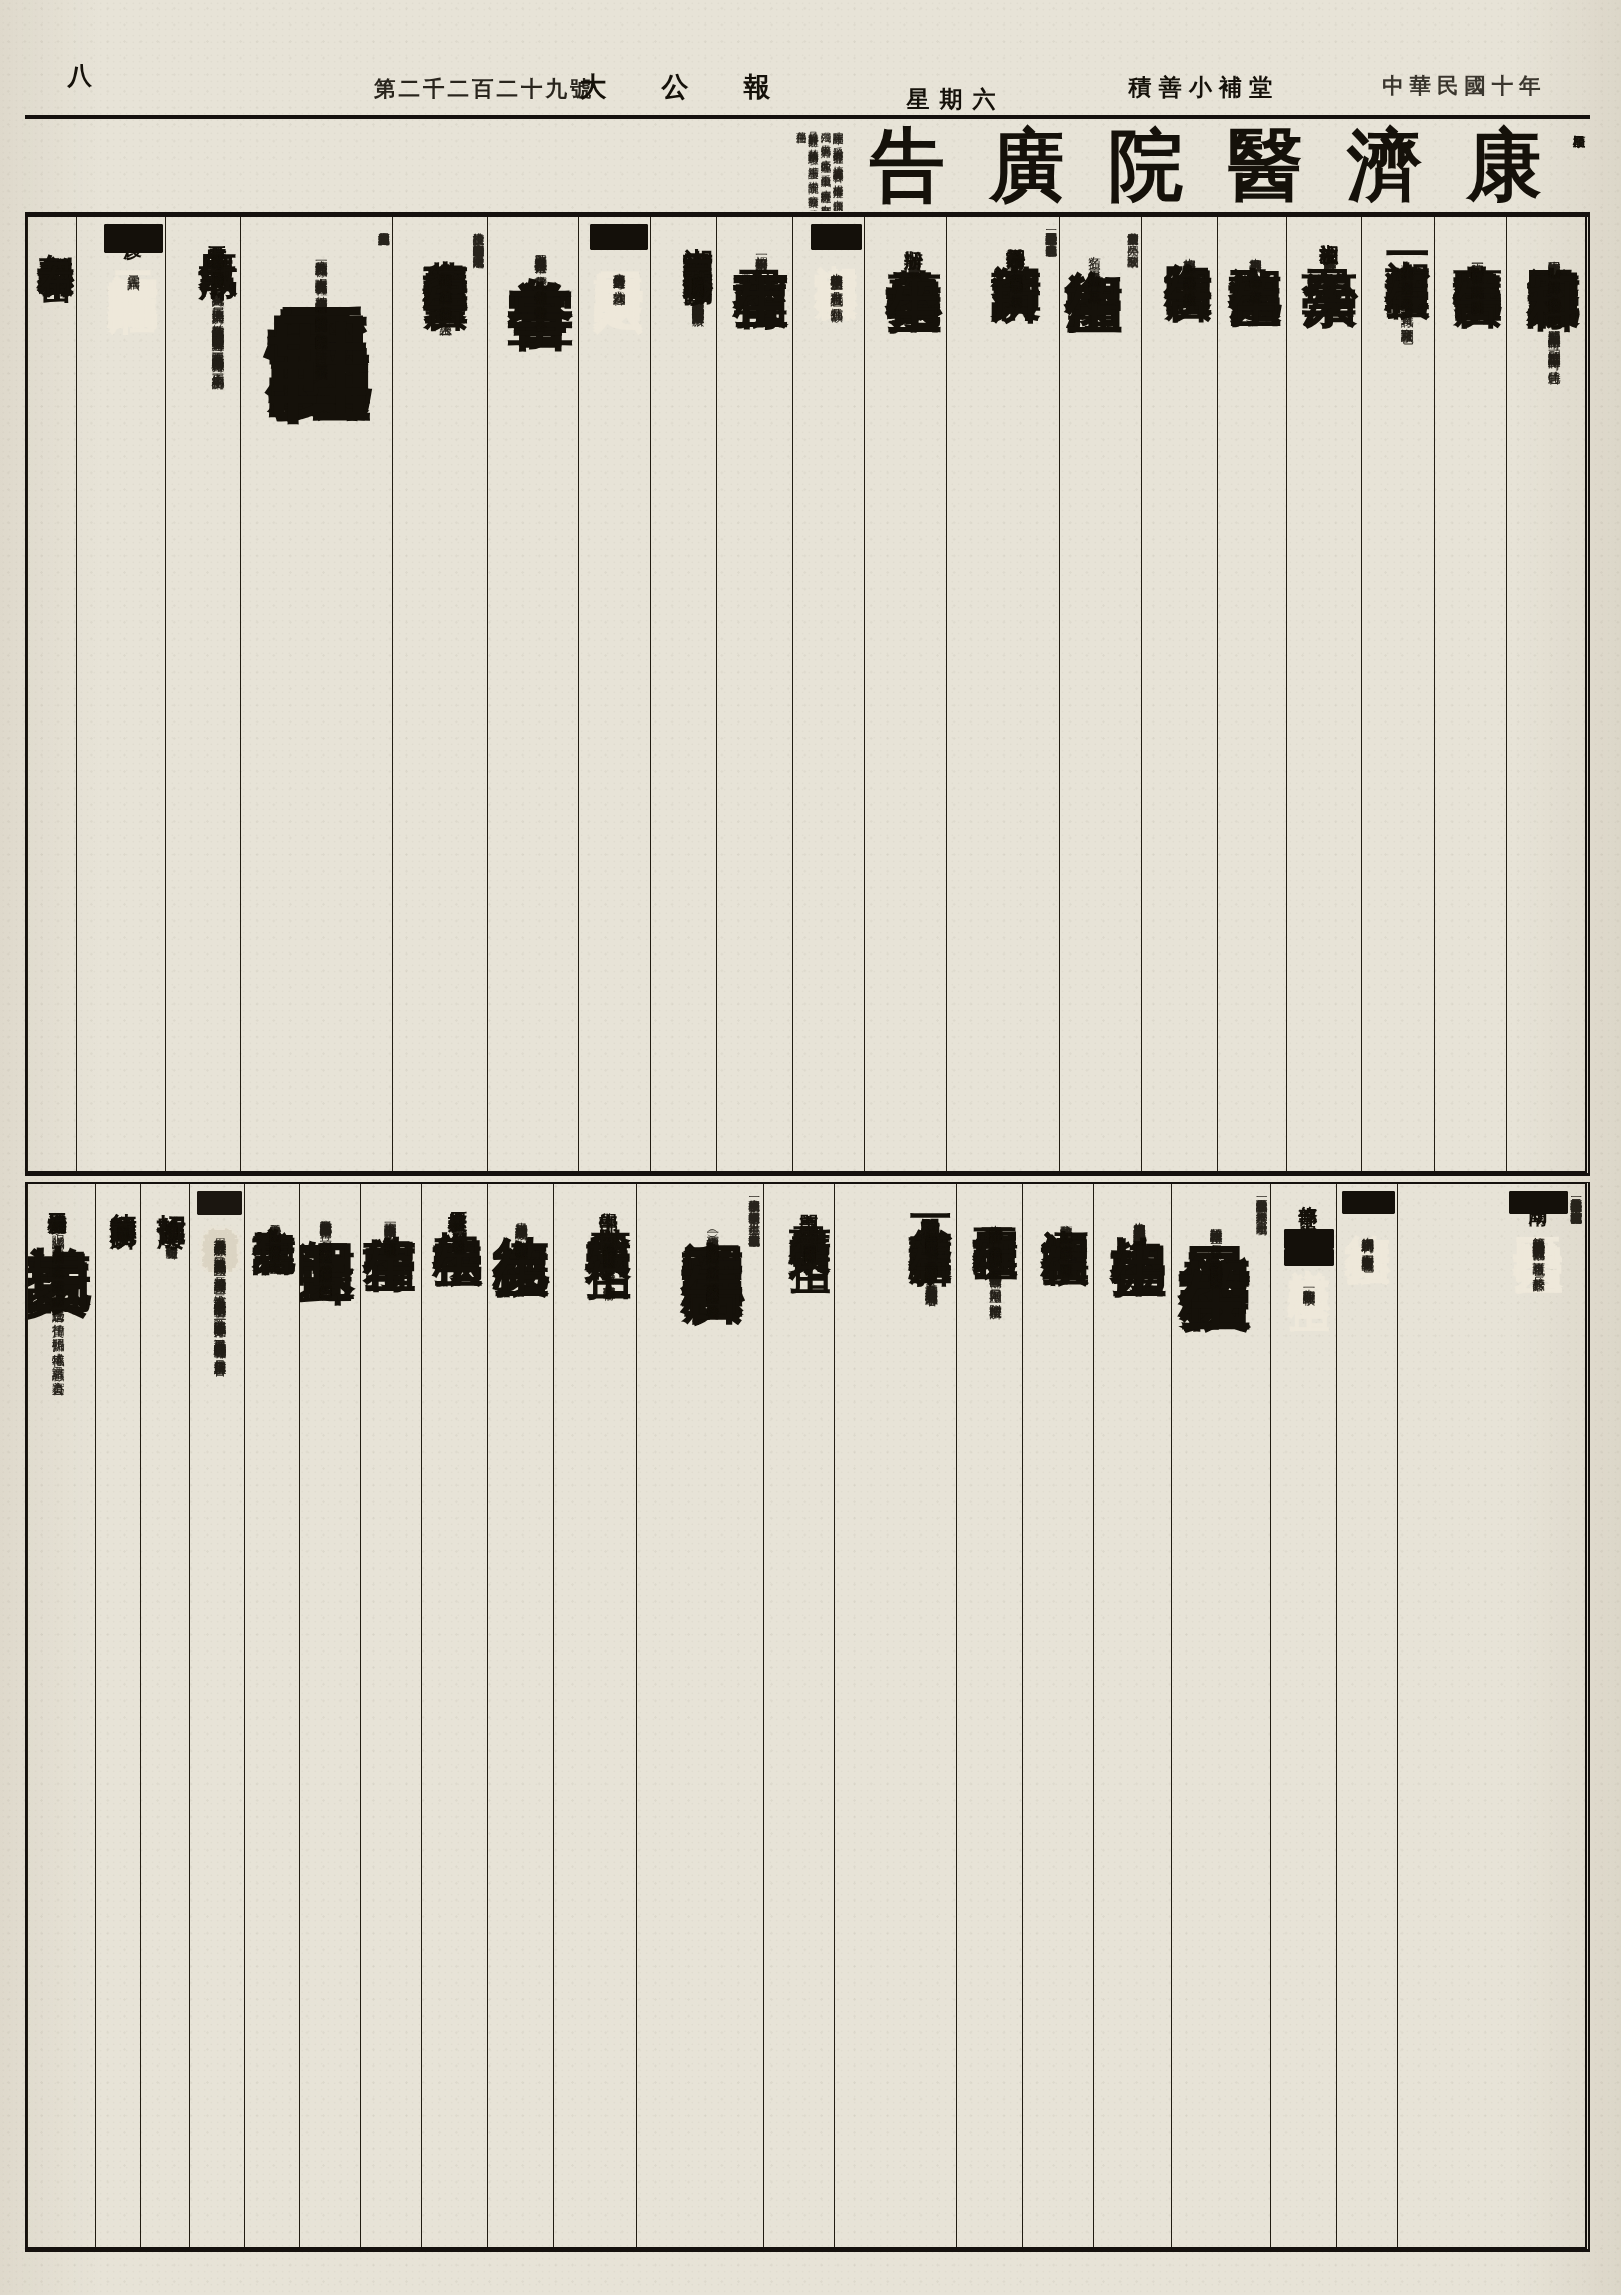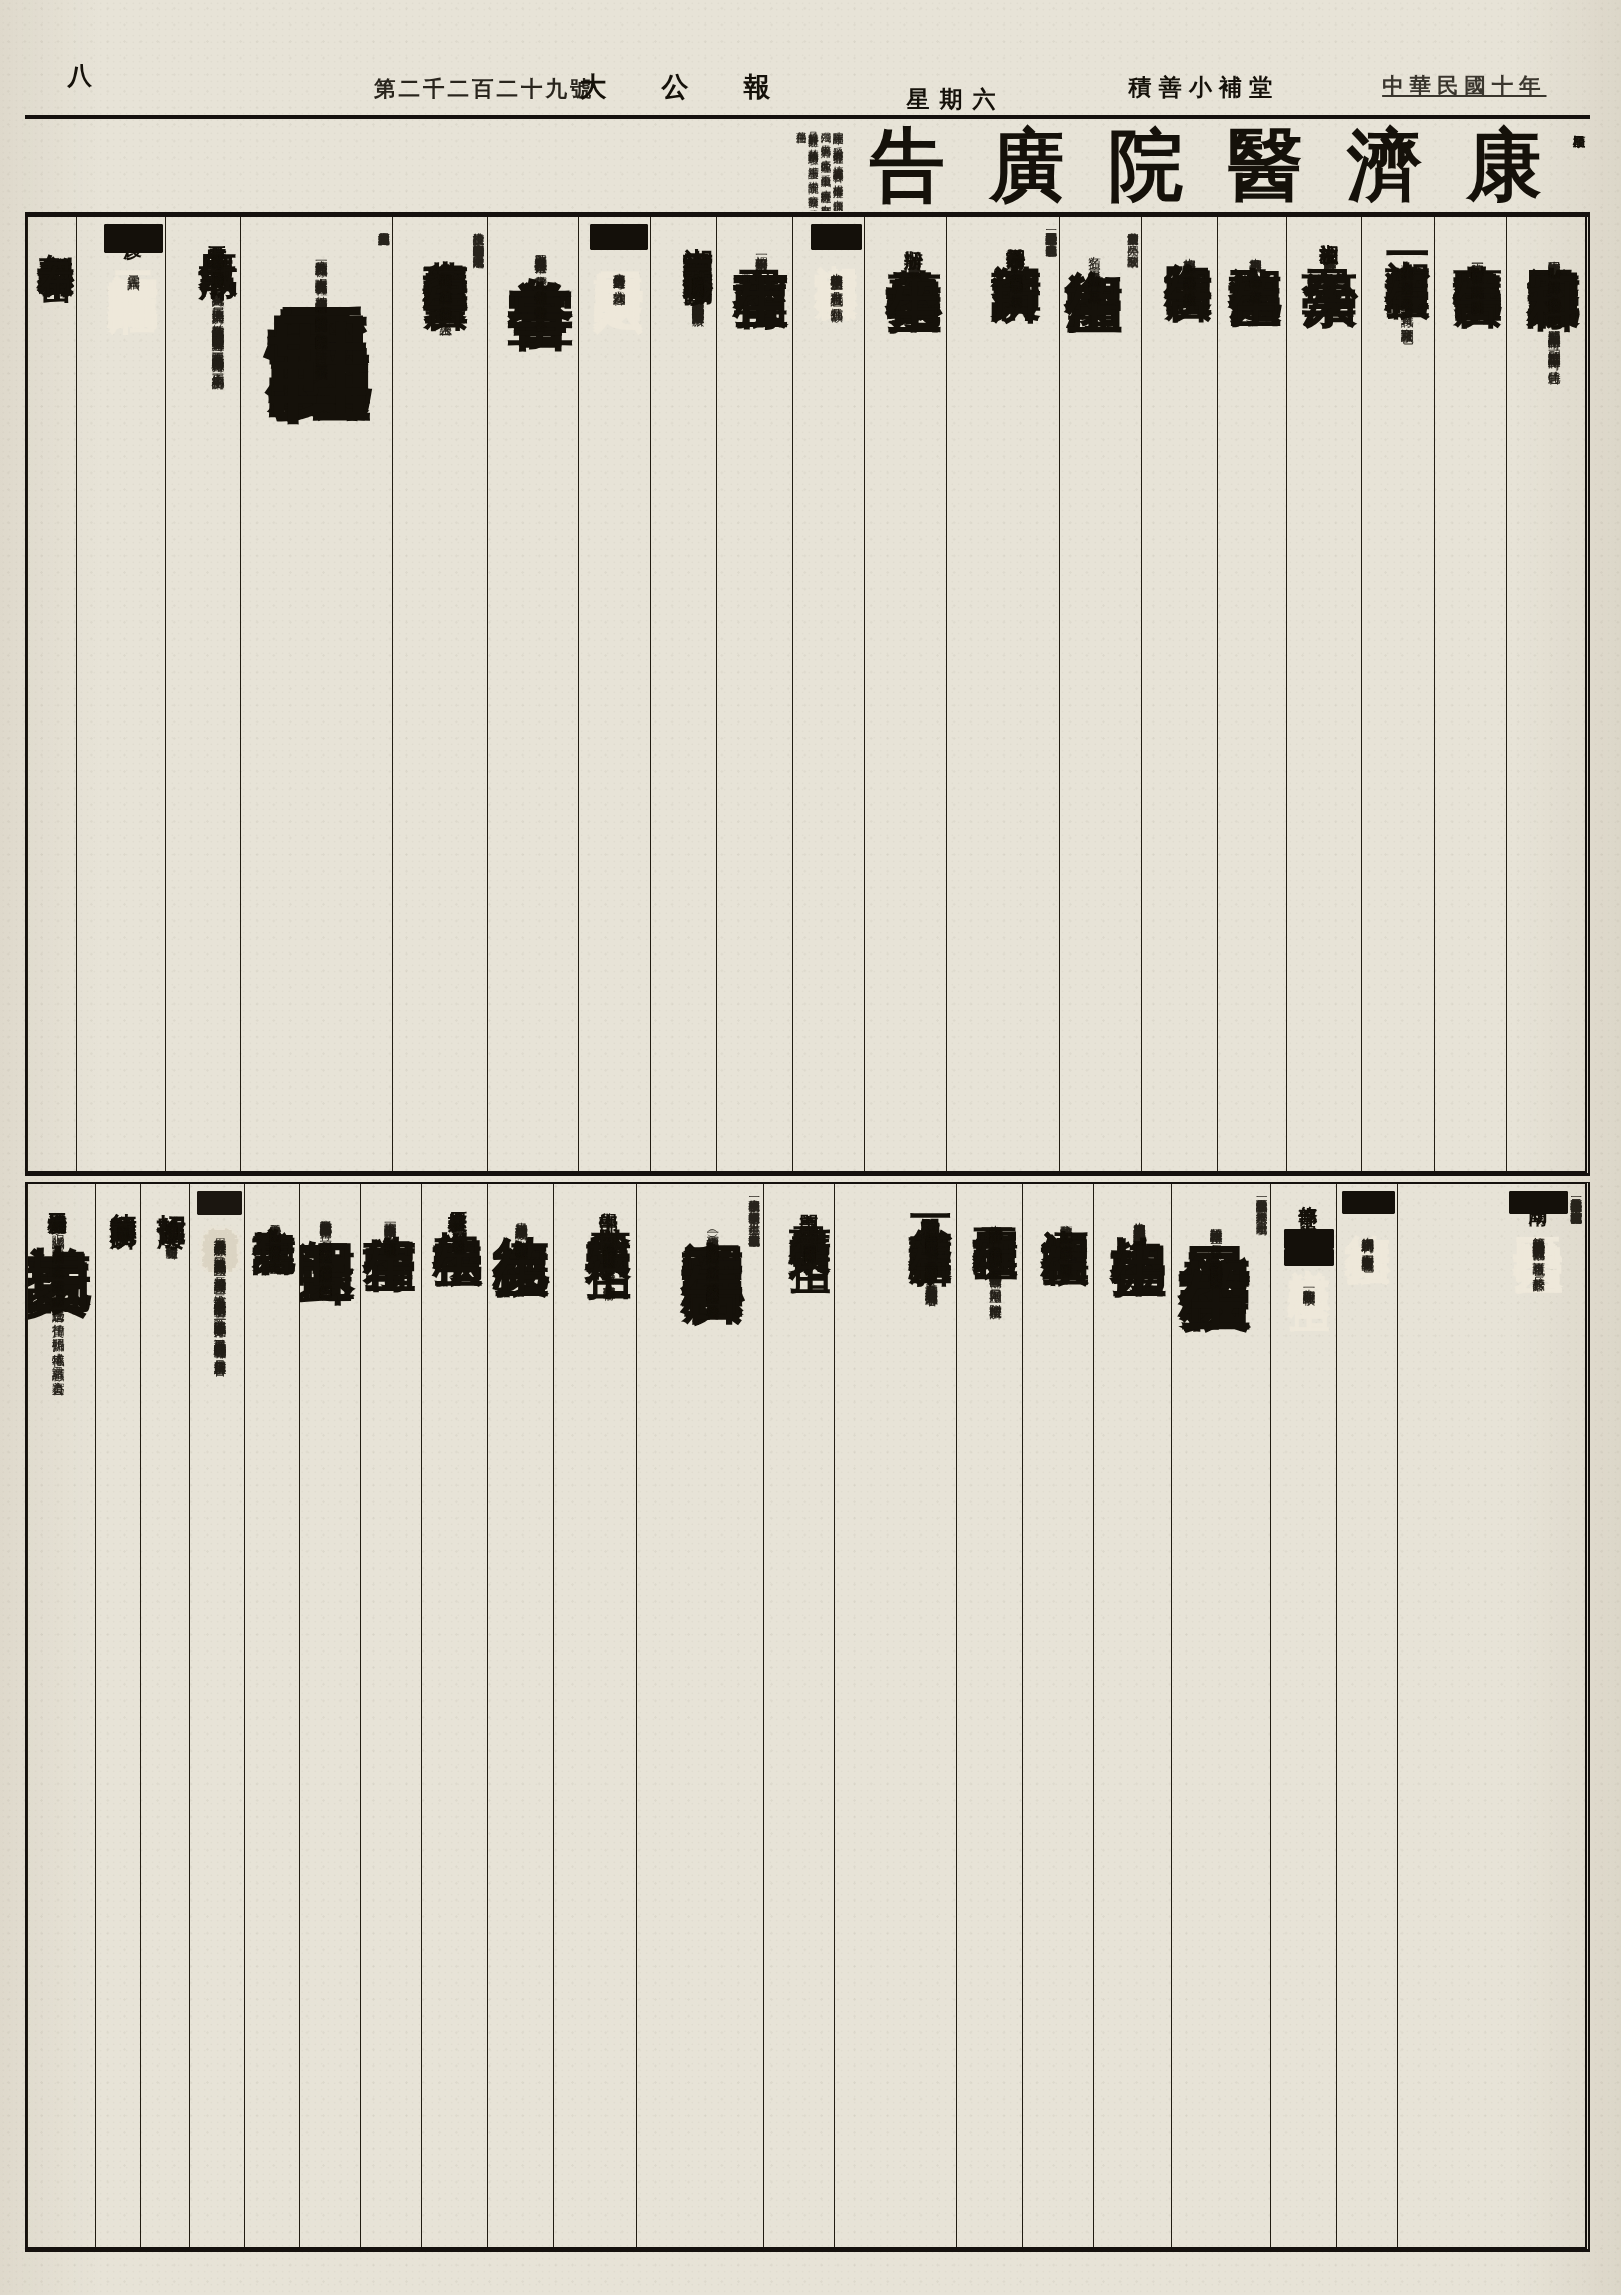--- a/index.html
+++ b/index.html
@@ -11,21 +11,21 @@
       radial-gradient(rgba(40,30,10,.05) 1.2px, transparent 1.4px),
       linear-gradient(90deg, rgba(120,100,70,.08), rgba(0,0,0,0) 101px, rgba(0,0,0,0) 1514px, rgba(120,100,70,.10));
     background-size:6.5px 6.5px, 16.6px 16.6px, 100% 100%;
     font-family:"DejaVu Sans", sans-serif;
     color:#17130c;
   }
   .sheet{position:absolute;left:24.5px;top:0;width:1565px;height:2270px;}
   
   .masthead{position:relative;height:115px;}
   .masthead span{position:absolute;font-weight:700;white-space:nowrap;}
-  .era{right:43px;top:71px;font-size:21.6px;letter-spacing:5.8px;opacity:.82;text-decoration:underline;}
+  .era{right:43px;top:71px;font-size:21.6px;letter-spacing:5.8px;opacity:.82;}
   .date{right:310px;top:72px;font-size:23px;letter-spacing:7.2px;}
   .weekday{right:584px;top:84px;font-size:23px;letter-spacing:10px;}
   .paper-name{right:764px;top:69px;font-size:27px;letter-spacing:55px;}
   .issue-no{right:995px;top:74px;font-size:21.6px;letter-spacing:2.9px;opacity:.9;}
   .pageno{left:43px;top:59px;font-size:24.5px;}
   
   .banner{height:102px;border-top:4.3px solid #171310;border-bottom:5px solid #171310;
           display:flex;flex-direction:row-reverse;align-items:stretch;padding:1.4px 4.3px;box-sizing:border-box;}
   .vflow{writing-mode:vertical-rl;text-orientation:upright;height:100%;line-height:1.12;}
   .banner .addr{font-size:12.3px;width:21.6px;padding-top:4.3px;font-weight:700;}

